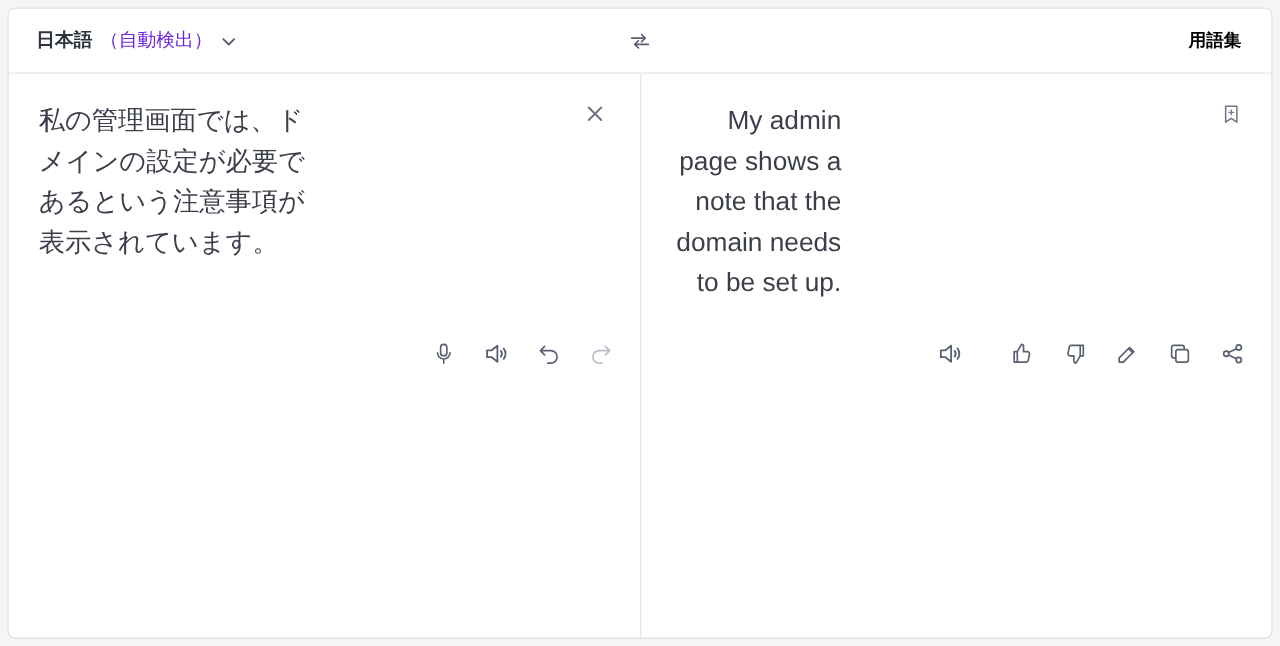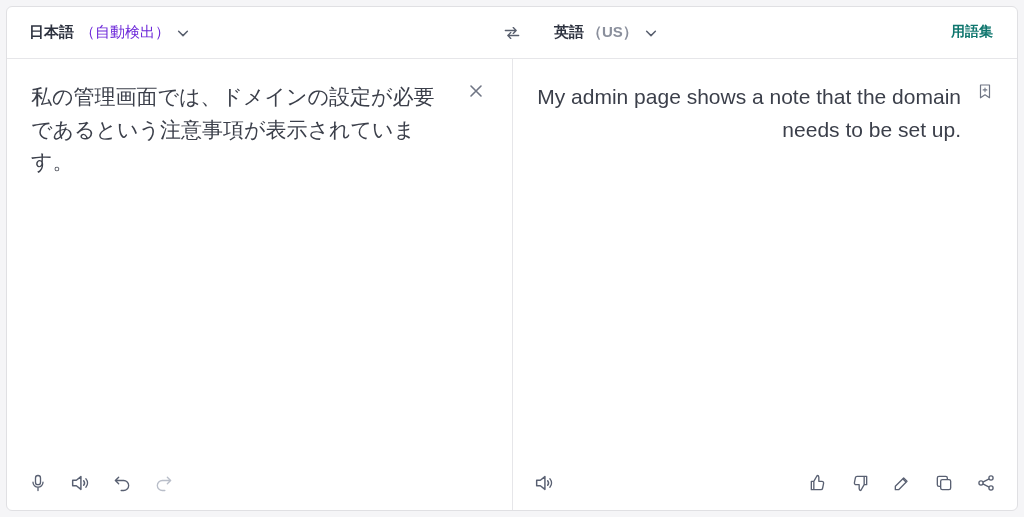--- a/index.html
+++ b/index.html
@@ -71,34 +71,34 @@
       align-items: center;
       justify-content: center;
       border-radius: 4px;
       cursor: pointer;
       color: #4e5564;
     }
     .glossary-btn {
       margin-left: auto;
       font-size: 14px;
       font-weight: 700;
-      color: #0f766e;
+      color: #000000;
       padding: 6px 10px;
       border-radius: 4px;
       cursor: pointer;
     }
     .body {
       display: flex;
       flex: 1;
       min-height: 0;
     }
     .pane {
       flex: 1;
       display: flex;
-      flex-direction: column;
+      flex-direction: row;
       position: relative;
       min-width: 0;
     }
     .pane-left {
       border-right: 1px solid #e6e6e9;
     }
     .text-area {
       flex: 1;
       padding: 22px 60px 10px 24px;
       font-size: 21px;
@@ -164,29 +164,20 @@
     <div class="header-center">
       <div class="swap-btn">
         <svg width="20" height="20" viewBox="0 0 24 24" fill="none">
           <path d="M4 9h13m0 0l-3.5-3.5M17 9l-3.5 3.5" stroke="#585f6e" stroke-width="1.6" stroke-linecap="round" stroke-linejoin="round"></path>
           <path d="M20 15H7m0 0l3.5-3.5M7 15l3.5 3.5" stroke="#585f6e" stroke-width="1.6" stroke-linecap="round" stroke-linejoin="round"></path>
         </svg>
       </div>
     </div>
 
     <div class="header-right">
-      <div class="lang-btn">
-        <span class="lang-name">英語</span>
-        <span class="lang-variant">（US）</span>
-        <span class="chevron-down">
-          <svg width="14" height="14" viewBox="0 0 16 16" fill="none">
-              <path d="M3 6l5 5 5-5" stroke="#585f6e" stroke-width="1.7" stroke-linecap="round" stroke-linejoin="round"></path>
-            </svg>
-        </span>
-      </div>
       <div class="glossary-btn">用語集</div>
     </div>
   </div>
 
   <div class="body">
     <div class="pane pane-left">
       <div class="text-area">私の管理画面では、ドメインの設定が必要であるという注意事項が表示されています。</div>
       <div class="corner-btn clear-btn">
         <svg width="16" height="16" viewBox="0 0 16 16" fill="none">
           <path d="M3 3l10 10M13 3L3 13" stroke="#6f7584" stroke-width="1.6" stroke-linecap="round"></path>

